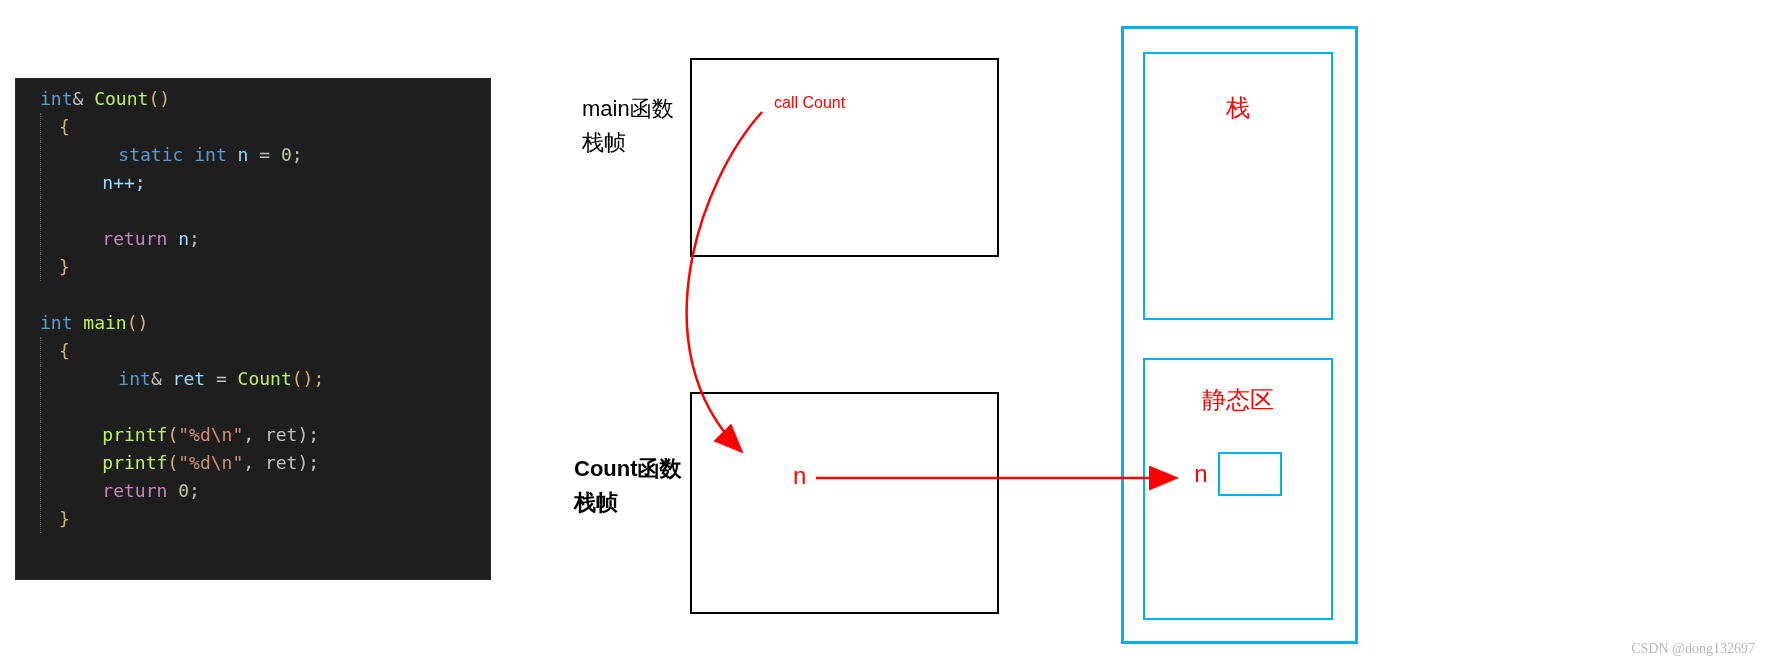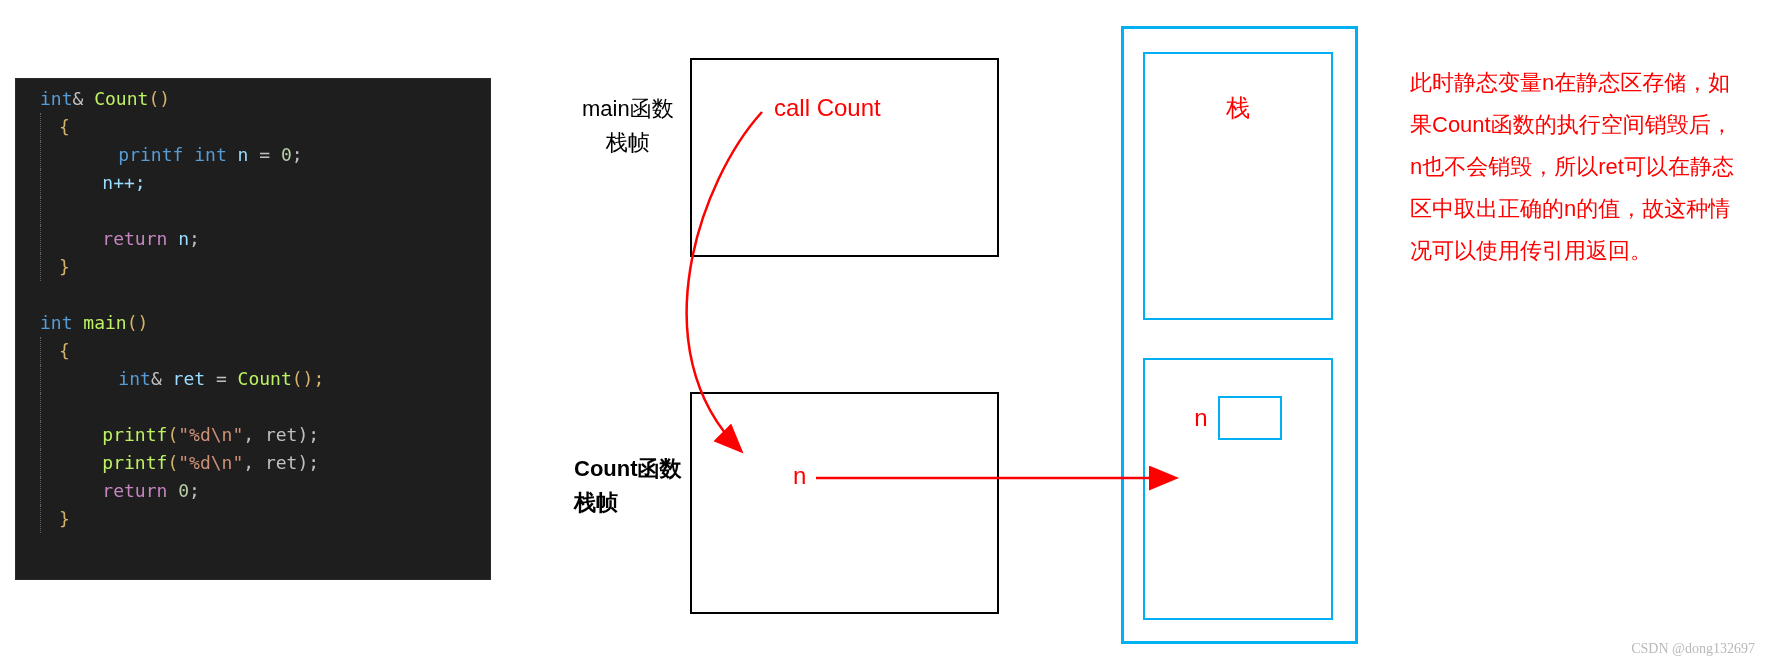--- a/index.html
+++ b/index.html
@@ -14,23 +14,23 @@
   .br{color:#d4b26a;}
   .var{color:#9cdcfe;}
   .num{color:#b5cea8;}
   .str{color:#ce9178;}
   .ret{color:#c586c0;margin-top:36px;}
   .gline{border-left:1px dotted #606060;margin-left:16px;padding-left:18px;display:inline-block;}
 
   
   .box-main{position:absolute;left:690px;top:58px;width:305px;height:195px;border:2px solid #000;background:#fff;}
   .box-count{position:absolute;left:690px;top:392px;width:305px;height:218px;border:2px solid #000;background:#fff;}
-  .label-main{position:absolute;left:582px;top:92px;font-size:22px;color:#000;line-height:34px;text-align:center;}
+  .label-main{position:absolute;left:582px;top:92px;font-size:22px;color:#000;line-height:34px;}
   .label-count{position:absolute;left:574px;top:452px;font-size:22px;color:#000;line-height:34px;font-weight:bold;}
-  .call-lbl{position:absolute;left:774px;top:94px;font-size:24px;color:#ff0000;}
+  .call-lbl{position:absolute;left:774px;top:94px;font-size:16px;color:#ff0000;}
   .n-inside{position:absolute;left:793px;top:462px;font-size:24px;color:#ff0000;}
 
   
   .mem-outer{position:absolute;left:1121px;top:26px;width:231px;height:612px;border:3px solid #00b0f0;}
   .mem-stack{position:absolute;left:1143px;top:52px;width:186px;height:264px;border:2px solid #00b0f0;text-align:center;}
   .mem-stack .tl{margin-top:38px;font-size:24px;color:#ff0000;}
   .mem-static{position:absolute;left:1143px;top:358px;width:186px;height:258px;border:2px solid #00b0f0;text-align:center;}
   .mem-static .tl{margin-top:24px;font-size:24px;color:#ff0000;}
   .mem-static .nrow{margin-top:36px;display:flex;align-items:center;justify-content:center;gap:10px;}
   .mem-static .nrow span{font-size:24px;color:#ff0000;}
@@ -45,21 +45,21 @@
   .watermark{position:absolute;right:16px;bottom:6px;font-size:14px;color:#b9b9b9;font-family:Liberation Serif, serif;}
 </style>
 </head>
 <body>
 
 <div class="wrap">
 
   <div class="editor">
     <div class="code"><span class="kw">int</span><span class="op">&amp;</span><span class="fn"> Count</span><span class="br">()</span>
 <span class="gline"><span class="br">{</span></span>
-<span class="gline">    <span class="kw">printf int</span><span class="var"> n</span><span class="op"> = </span><span class="num">0</span><span class="op">;</span></span>
+<span class="gline">    <span class="kw">static int</span><span class="var"> n</span><span class="op"> = </span><span class="num">0</span><span class="op">;</span></span>
 <span class="gline">    <span class="var">n++;</span></span>
 <span class="gline"> </span>
 <span class="gline">    <span class="ret">return</span><span class="var"> n</span><span class="op">;</span></span>
 <span class="gline"><span class="br">}</span></span>
 
 <span class="kw">int</span><span class="fn"> main</span><span class="br">()</span>
 <span class="gline"><span class="br">{</span></span>
 <span class="gline">    <span class="kw">int</span><span class="op">&amp;</span><span class="var"> ret</span><span class="op"> = </span><span class="fn">Count</span><span class="br">();</span></span>
 <span class="gline"> </span>
 <span class="gline">    <span class="fn">printf</span><span class="br">(</span><span class="str">"%d\n"</span><span class="op">, ret);</span></span>
@@ -81,27 +81,27 @@
   </div>
 
   <div class="call-lbl">call Count</div>
   <div class="n-inside">n</div>
 
   <div class="mem-outer"></div>
   <div class="mem-stack">
     <div class="tl">栈</div>
   </div>
   <div class="mem-static">
+    <div class="tl">静态区</div>
     <div class="nrow">
       <span>n</span>
       <div class="cell"></div>
     </div>
   </div>
 
-  <div class="explain">此时静态变量n在静态区存储，如果Count函数的执行空间销毁后，n也不会销毁，所以ret可以在静态区中取出正确的n的值，故这种情况可以使用传引用返回。</div>
 
   <svg class="overlay">
     <defs>
       <marker id="ah" markerWidth="14" markerHeight="14" refX="10" refY="5" orient="auto">
         <path d="M0,0 L12,5 L0,10 z" fill="#ff0000"></path>
       </marker>
     </defs>
 
     <path d="M 762 112 C 700 180, 640 350, 740 450" stroke="#ff0000" stroke-width="2.5" fill="none" marker-end="url(#ah)"></path>
 

